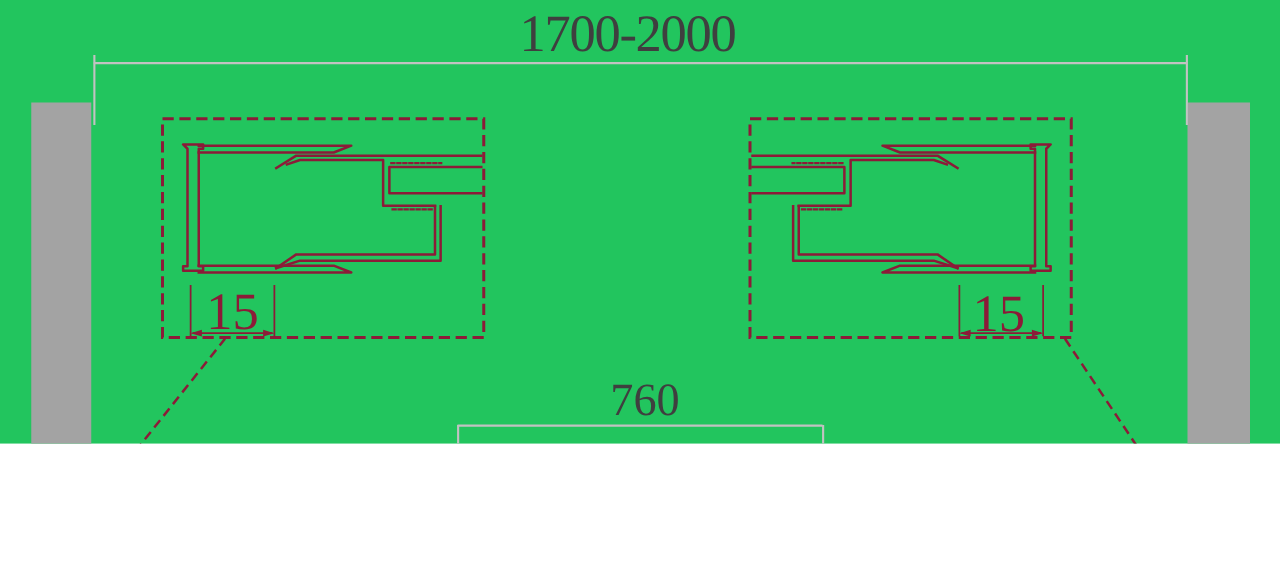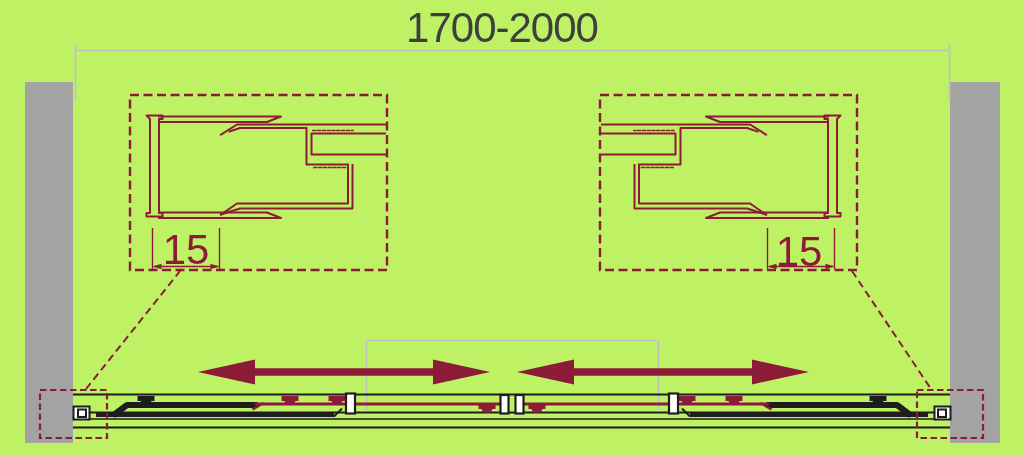--- a/index.html
+++ b/index.html
@@ -3,22 +3,22 @@
 <meta charset="utf-8">
 <style>
   :root{
     --accent:#8c1b38;
     --ink:#1d1d1d;
     --wall:#a3a3a3;
     --dim-line:#c2c2c2;
     --label-text:#3f3f3f;
   }
   html,body{margin:0;padding:0;background:#fff;}
-  .stage{position:relative;width:1024px;height:455px;background:#bef264;overflow:hidden;
-         font-family:Liberation Sans, sans-serif;}
+  .stage{position:relative;width:1024px;height:355px;background:#22c55e;overflow:hidden;
+         font-family:Liberation Serif, serif;}
   svg.art{position:absolute;left:0;top:0;}
 
   .wall{fill:var(--wall);stroke:none;}
   .dim line{stroke:var(--dim-line);stroke-width:1.7;}
   .trk line{stroke:var(--ink);}
   .t2{stroke-width:2;}
   .t15{stroke-width:1.4;}
 
   .dashbox{fill:none;stroke:var(--accent);stroke-width:2.4;stroke-dasharray:9 4.5;}
   .callout{stroke-width:2.2;stroke-dasharray:6.5 3.5;}
@@ -145,15 +145,16 @@
 
     <g transform="translate(130,95)">
       <use href="#profile"></use>
     </g>
     <g transform="translate(857,95) scale(-1,1)">
       <use href="#profile"></use>
     </g>
   </svg>
 
   <div class="label lbl-title">1700-2000</div>
+  <div class="label lbl-760">760</div>
   <div class="label lbl-15 lbl-15-left">15</div>
   <div class="label lbl-15 lbl-15-right">15</div>
 </div>
 
 </body></html>

